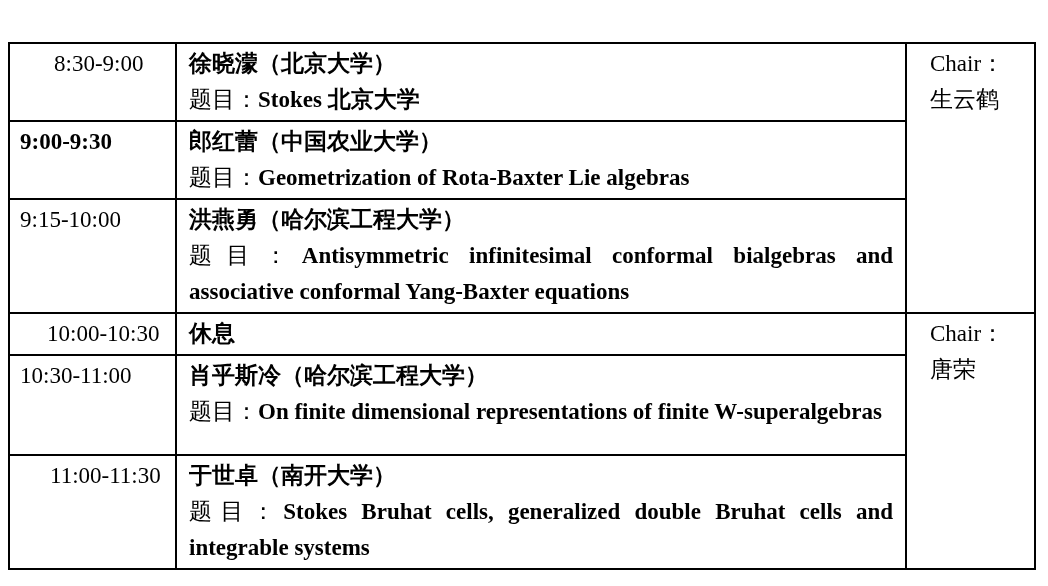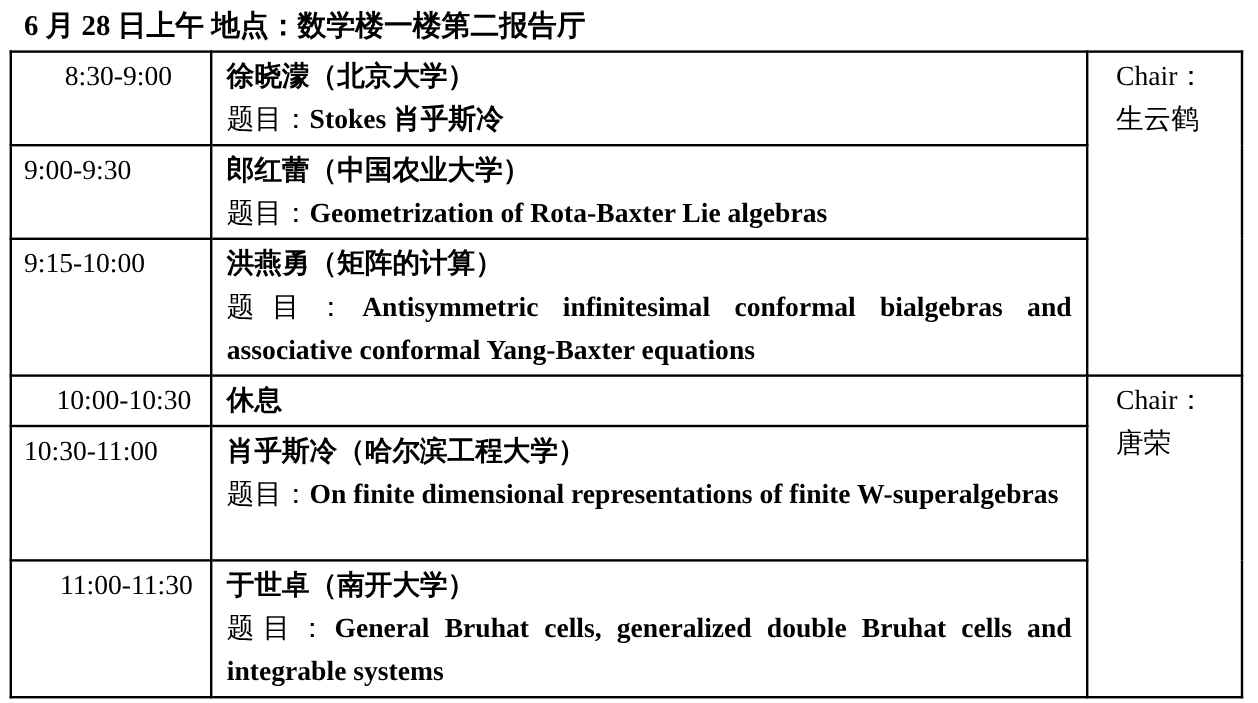--- a/index.html
+++ b/index.html
@@ -48,65 +48,64 @@
     margin: 0;
     text-align: justify;
     line-height: 36px;
   }
   p.title .b { font-weight: bold; }
 
   .chair-line { line-height: 36px; white-space: nowrap; }
 
   
   tr.r1 td.time { height: 72px; padding-left: 44px; }
-  tr.r2 td.time { height: 74px; }
+  tr.r2 td.time { height: 74px; font-weight: bold; }
   tr.r3 td.time { height: 112px; }
   tr.r4 td.time { height: 36px; padding-left: 37px; }
-  tr.r5 td.time { height: 112px; }
+  tr.r5 td.time { height: 100px; }
   tr.r6 td.time { height: 112px; padding-left: 40px; }
 </style>
 </head>
 <body>
 
 <div class="page">
 
-  <div class="heading">6 月 28 日上午 地点：数学楼一楼第二报告厅</div>
 
   <table class="schedule">
     <colgroup>
       <col class="c-time">
         <col class="c-talk">
         <col class="c-chair">
     </colgroup>
     <tbody>
 
       <tr class="r1">
         <td class="time">8:30-9:00</td>
         <td class="talk">
           <div class="speaker">徐晓濛（北京大学）</div>
-          <p class="title"><span>题目：</span><span class="b">Stokes 肖乎斯冷</span></p>
+          <p class="title"><span>题目：</span><span class="b">Stokes 北京大学</span></p>
         </td>
         <td class="chair" rowspan="3">
           <div class="chair-line">Chair：</div>
           <div class="chair-line">生云鹤</div>
         </td>
       </tr>
 
       <tr class="r2">
         <td class="time">9:00-9:30</td>
         <td class="talk">
           <div class="speaker">郎红蕾（中国农业大学）</div>
           <p class="title"><span>题目：</span><span class="b">Geometrization of Rota-Baxter Lie algebras</span></p>
         </td>
       </tr>
 
       <tr class="r3">
         <td class="time">9:15-10:00</td>
         <td class="talk">
-          <div class="speaker">洪燕勇（矩阵的计算）</div>
+          <div class="speaker">洪燕勇（哈尔滨工程大学）</div>
           <p class="title"><span>题目：</span><span class="b">Antisymmetric infinitesimal conformal bialgebras and associative conformal Yang-Baxter equations</span></p>
         </td>
       </tr>
 
       <tr class="r4">
         <td class="time">10:00-10:30</td>
         <td class="talk">
           <div class="speaker">休息</div>
         </td>
         <td class="chair" rowspan="3">
@@ -120,19 +119,19 @@
         <td class="talk">
           <div class="speaker">肖乎斯冷（哈尔滨工程大学）</div>
           <p class="title"><span>题目：</span><span class="b">On finite dimensional representations of finite W-superalgebras</span></p>
         </td>
       </tr>
 
       <tr class="r6">
         <td class="time">11:00-11:30</td>
         <td class="talk">
           <div class="speaker">于世卓（南开大学）</div>
-          <p class="title"><span>题目：</span><span class="b">General Bruhat cells, generalized double Bruhat cells and integrable systems</span></p>
+          <p class="title"><span>题目：</span><span class="b">Stokes Bruhat cells, generalized double Bruhat cells and integrable systems</span></p>
         </td>
       </tr>
 
     </tbody>
   </table>
 </div>
 
 </body></html>

